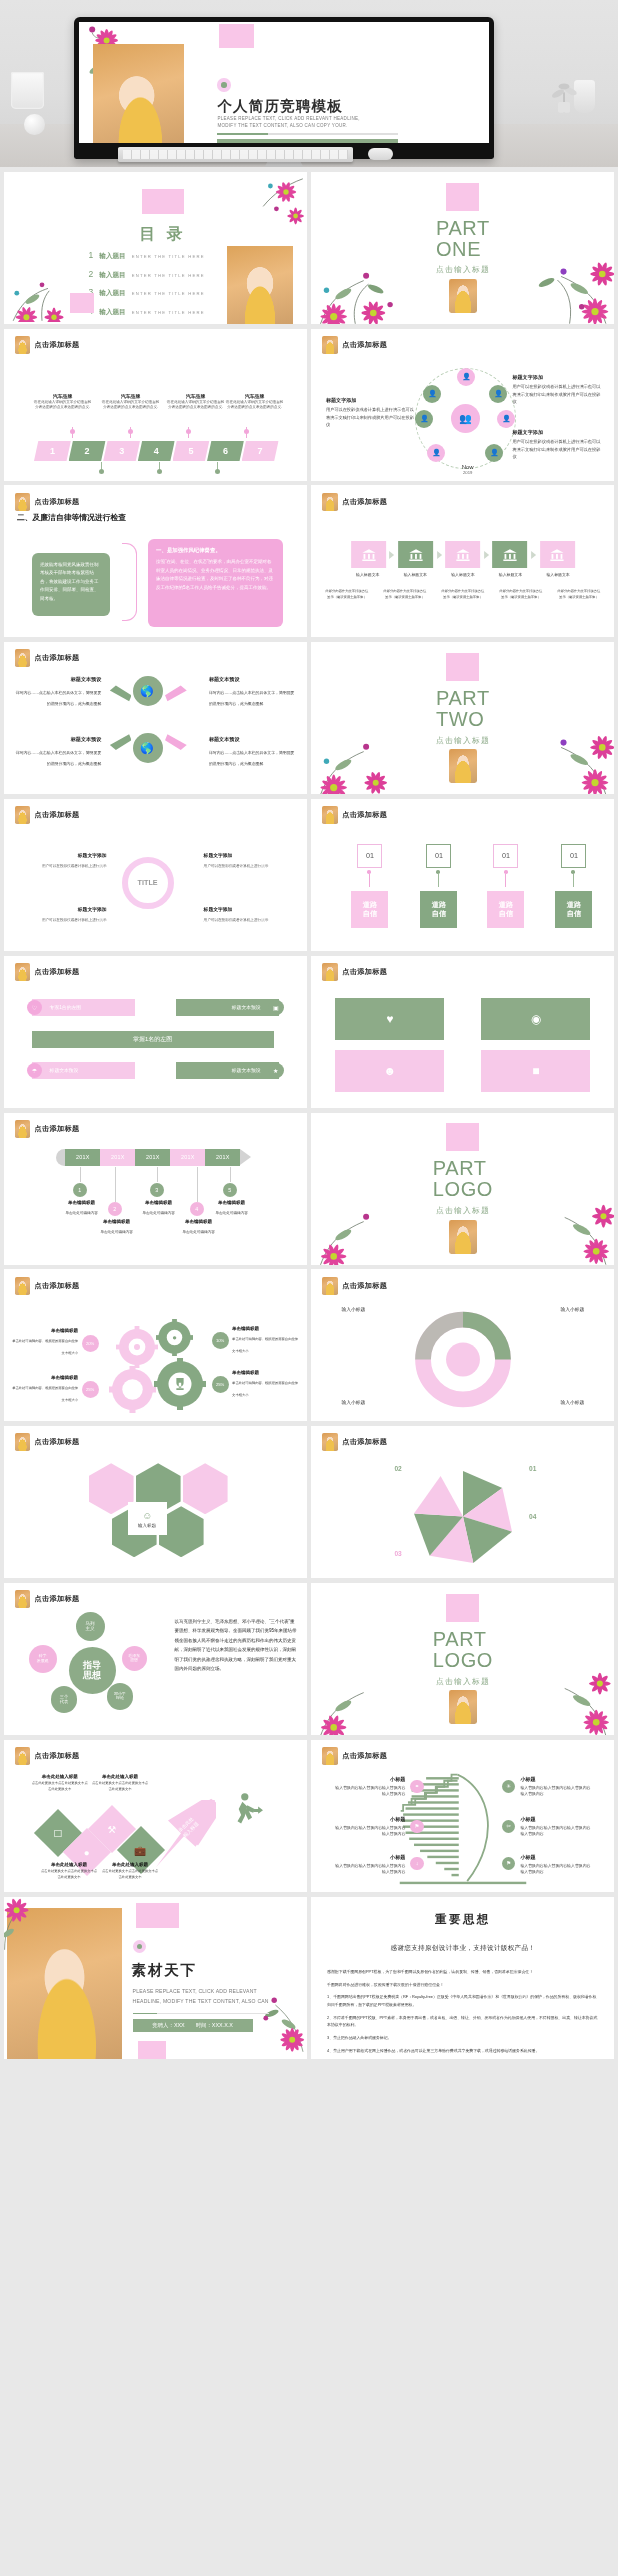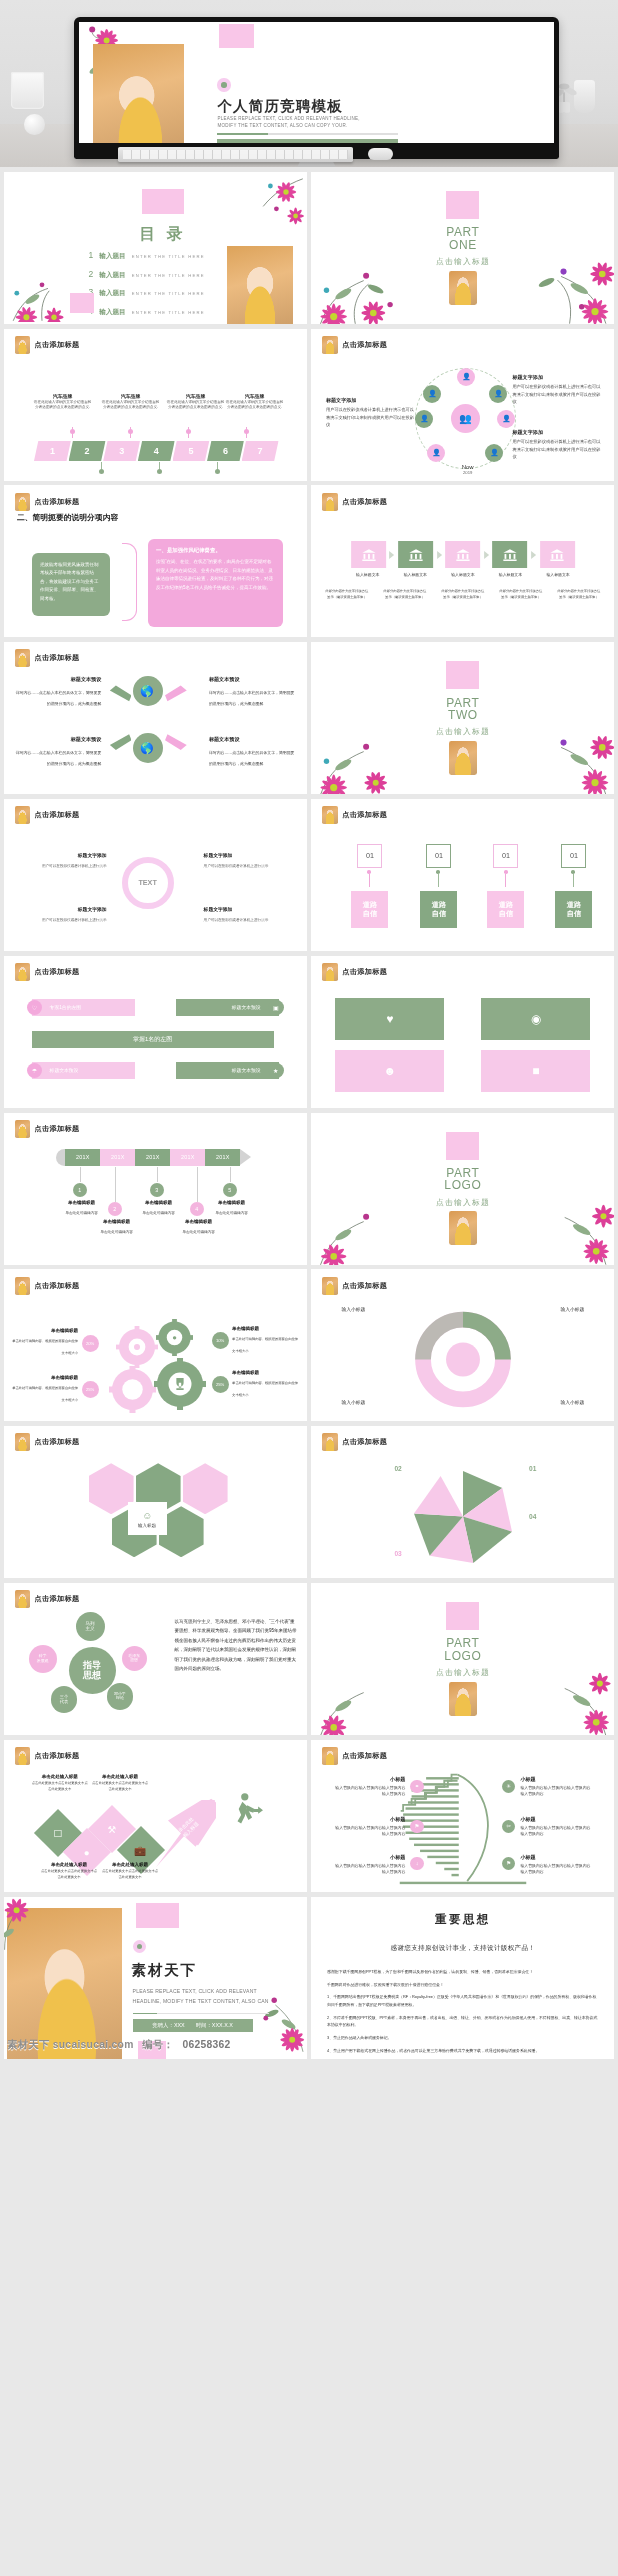--- a/index.html
+++ b/index.html
@@ -15,21 +15,21 @@
   .hero {
     width: 618px; height: 167px;
     background: linear-gradient(180deg,#e4e4e4 0%,#dedede 55%,#d2d2d2 100%);
     position: relative; overflow: hidden;
   }
   .desk-surface{
     position:absolute;left:0;bottom:0;width:618px;height:43px;
     background:linear-gradient(180deg,#d8d6d4 0%,#cdcac7 100%);
   }
   .imac {
-    position: absolute; left: 74px; top: 17px; width: 485px;
+    position: absolute; left: 74px; top: 17px; width: 420px;
   }
   .imac-bezel {
     background: #111; border-radius: 6px 6px 2.4px 2.4px; padding: 5.4px 5.4px 15.7px 5.4px;
     box-shadow: 0 3.6px 9.7px rgba(0,0,0,.25);
   }
   .imac-stand{
     width:85px;height:24px;margin:0 auto;
     background:linear-gradient(180deg,#c9c9c9,#a9a9a9);
     clip-path: polygon(32% 0, 68% 0, 82% 100%, 18% 100%);
   }
@@ -111,21 +111,21 @@
       linear-gradient(160deg,#d99a52 0%,#e8b578 40%,#caa06a 100%);
   }
   .s-title{font-size:7.2px;font-weight:bold;color:#2f2f2f;letter-spacing:0.3px;}
 
   
   .part-wrap{
     position:absolute;inset:0;display:flex;flex-direction:column;
     align-items:center;justify-content:center;gap:1.2px;
   }
   .part-chip{width:33px;height:28px;background:#f9c6e8;margin-bottom:6px;}
-  .part-big{font-size:12px;color:#7d9c79;line-height:1.05;text-align:center;letter-spacing:0.6px;}
+  .part-big{font-size:20px;color:#7d9c79;line-height:1.05;text-align:left;letter-spacing:0.6px;}
   .part-cn{font-size:7.8px;color:#8aa886;margin-top:3.6px;letter-spacing:1.2px;}
   .part-girl{
     width:28px;height:34px;margin-top:2.4px;border-radius:2.4px;
     background:
       radial-gradient(ellipse at 50% 82%,#f0c14c 0 40%,transparent 41%),
       radial-gradient(ellipse at 50% 42%,#f7ddc4 0 28%,transparent 29%),
       linear-gradient(160deg,#d99a52 0%,#e8b578 45%,#caa06a 100%);
   }
 
   
@@ -578,21 +578,21 @@
         </div>
       </div>
     </div>
 
     <div class="slide">
       <div class="slide-inner">
         <div class="s-head">
           <div class="s-avatar"></div>
           <div class="s-title">点击添加标题</div>
         </div>
-        <div class="bk-h2">二、简明扼要的说明分项内容</div>
+        <div class="bk-h2">二、及廉洁自律等情况进行检查</div>
 
         <div class="rbox" style="left:28px;top:68px;width:78px;height:63px;background:#8dab88;">
           <span>把效能考核同党风廉政责任制考核及干部年终考核紧密结合，将效能建设工作与业务工作同安排、同部署、同检查、同考核。</span>
         </div>
         <div class="brace" style="left:118px;top:58px;height:78px;"></div>
         <div class="rbox" style="left:144px;top:54px;width:135px;height:88px;background:#f3a9dc;">
           <b>一、是加强作风纪律督查。</b>
           <span>按照“在岗、在位、在状态”的要求，由局办公室不定期对各科室人员的在岗情况、业务办理情况、日常的规范执法、及廉洁自律等情况进行检查，及时纠正了各种不良行为，对违反工作纪律的5名工作人员给予告诫处分，提高工作效能。</span>
         </div>
       </div>
@@ -794,21 +794,21 @@
 
     <div class="slide">
       <div class="slide-inner">
         <div class="s-head">
           <div class="s-avatar"></div>
           <div class="s-title">点击添加标题</div>
         </div>
 
         <div style="position:absolute;left:118px;top:58px;width:52px;height:52px;border-radius:50%;border:6px solid #f7cdef;
                     display:flex;align-items:center;justify-content:center;font-size:7.2px;color:#999;font-weight:bold;">
-          <span>TEXT</span>
+          <span>TITLE</span>
         </div>
 
         <div style="position:absolute;left:12px;top:53px;width:91px;text-align:right;">
           <b style="font-size:4.8px;color:#222;display:block;">标题文字添加</b>
           <span style="font-size:3.6px;color:#555;line-height:1.8;">用户可以在投影仪或者计算机上进行演示</span>
         </div>
         <div style="position:absolute;right:12px;top:53px;width:91px;">
           <b style="font-size:4.8px;color:#222;display:block;">标题文字添加</b>
           <span style="font-size:3.6px;color:#555;line-height:1.8;">用户可以在投影仪或者计算机上进行演示</span>
         </div>
@@ -1419,25 +1419,20 @@
         </div>
         <div class="thx-rule" style="left:129px;top:116px;width:136px;">
             <i></i>
           </div>
         <div class="thx-bar" style="left:129px;top:122px;width:120px;height:13.3px;">
           <span>竞聘人：XXX</span>
           <span>时间：XXX.X.X</span>
         </div>
         <div class="pink-block" style="left:134px;top:144px;width:28px;height:18px;"></div>
 
-        <div class="watermark">
-          <span>素材天下 sucaisucai.com</span>
-          <span>编号：</span>
-          <span class="wm-id">06258362</span>
-        </div>
       </div>
     </div>
 
     <div class="slide tall">
       <div class="slide-inner">
         <div class="cp-title">重要思想</div>
         <div class="cp-sub">感谢您支持原创设计事业，支持设计版权产品！</div>
         <div class="cp-body">
           <p>感谢您下载千图网原创PPT模板，为了您和千图网以及原创作者的利益，请勿复制、传播、销售，否则将承担法律责任！</p>
           <p>千图网将对作品进行维权，按照传播下载次数的十倍进行赔偿偿金！</p>

